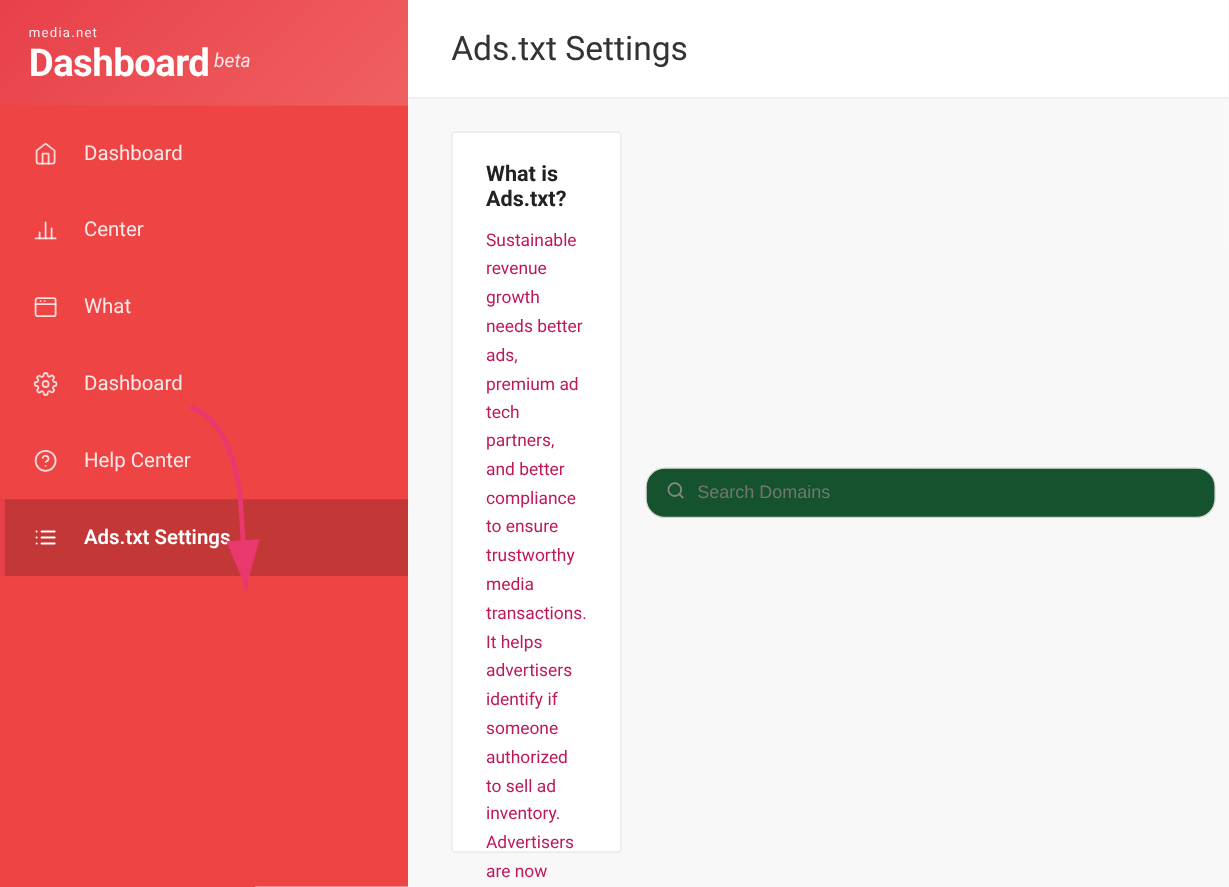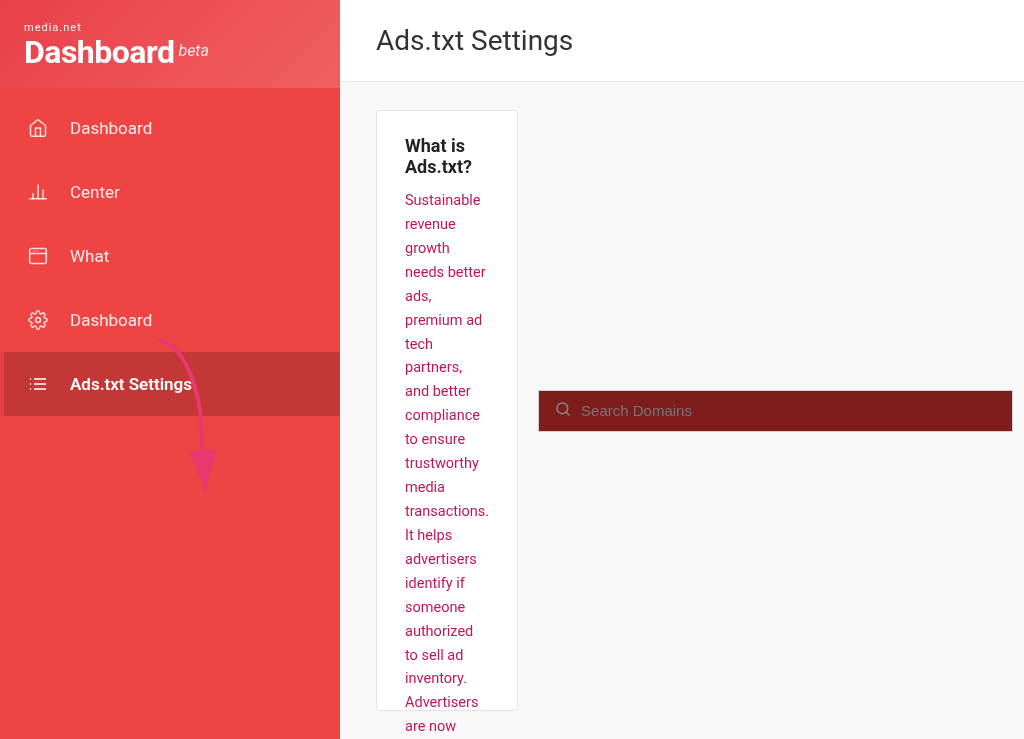--- a/index.html
+++ b/index.html
@@ -166,23 +166,23 @@
 
     
     .search-container {
       display: flex;
       align-items: center;
     }
 
     .search-input-wrapper {
       display: flex;
       align-items: center;
-      background: #7f1d1d;
+      background: #14532d;
       border: 1.5px solid #d0d0d0;
-      border-radius: 0;
+      border-radius: 16px;
       padding: 10px 16px;
       width: 475px;
     }
 
     .search-input-wrapper .search-icon {
       color: #888;
       margin-right: 10px;
       font-size: 16px;
     }
 
@@ -287,20 +287,30 @@
     <div class="nav-item">
       <span class="icon">
         <svg width="20" height="20" viewBox="0 0 24 24" fill="none" stroke="currentColor" stroke-width="1.8" stroke-linecap="round" stroke-linejoin="round">
           <circle cx="12" cy="12" r="3"></circle>
           <path d="M19.4 15a1.65 1.65 0 0 0 .33 1.82l.06.06a2 2 0 0 1-2.83 2.83l-.06-.06a1.65 1.65 0 0 0-1.82-.33 1.65 1.65 0 0 0-1 1.51V21a2 2 0 0 1-4 0v-.09A1.65 1.65 0 0 0 9 19.4a1.65 1.65 0 0 0-1.82.33l-.06.06a2 2 0 0 1-2.83-2.83l.06-.06A1.65 1.65 0 0 0 4.68 15a1.65 1.65 0 0 0-1.51-1H3a2 2 0 0 1 0-4h.09A1.65 1.65 0 0 0 4.6 9a1.65 1.65 0 0 0-.33-1.82l-.06-.06a2 2 0 0 1 2.83-2.83l.06.06A1.65 1.65 0 0 0 9 4.68a1.65 1.65 0 0 0 1-1.51V3a2 2 0 0 1 4 0v.09a1.65 1.65 0 0 0 1 1.51 1.65 1.65 0 0 0 1.82-.33l.06-.06a2 2 0 0 1 2.83 2.83l-.06.06A1.65 1.65 0 0 0 19.4 9a1.65 1.65 0 0 0 1.51 1H21a2 2 0 0 1 0 4h-.09a1.65 1.65 0 0 0-1.51 1z"></path>
         </svg>
       </span>
       <span class="label">Dashboard</span>
     </div>
 
+    <div class="nav-item">
+      <span class="icon">
+        <svg width="20" height="20" viewBox="0 0 24 24" fill="none" stroke="currentColor" stroke-width="1.8" stroke-linecap="round" stroke-linejoin="round">
+          <circle cx="12" cy="12" r="10"></circle>
+          <path d="M9.09 9a3 3 0 0 1 5.83 1c0 2-3 3-3 3"></path>
+          <line x1="12" y1="17" x2="12.01" y2="17"></line>
+        </svg>
+      </span>
+      <span class="label">Help Center</span>
+    </div>
 
     <div class="nav-item active">
       <span class="icon">
         <svg width="20" height="20" viewBox="0 0 24 24" fill="none" stroke="currentColor" stroke-width="2" stroke-linecap="round" stroke-linejoin="round">
           <line x1="8" y1="6" x2="21" y2="6"></line>
           <line x1="8" y1="12" x2="21" y2="12"></line>
           <line x1="8" y1="18" x2="21" y2="18"></line>
           <line x1="3" y1="6" x2="3.01" y2="6"></line>
           <line x1="3" y1="12" x2="3.01" y2="12"></line>
           <line x1="3" y1="18" x2="3.01" y2="18"></line>

